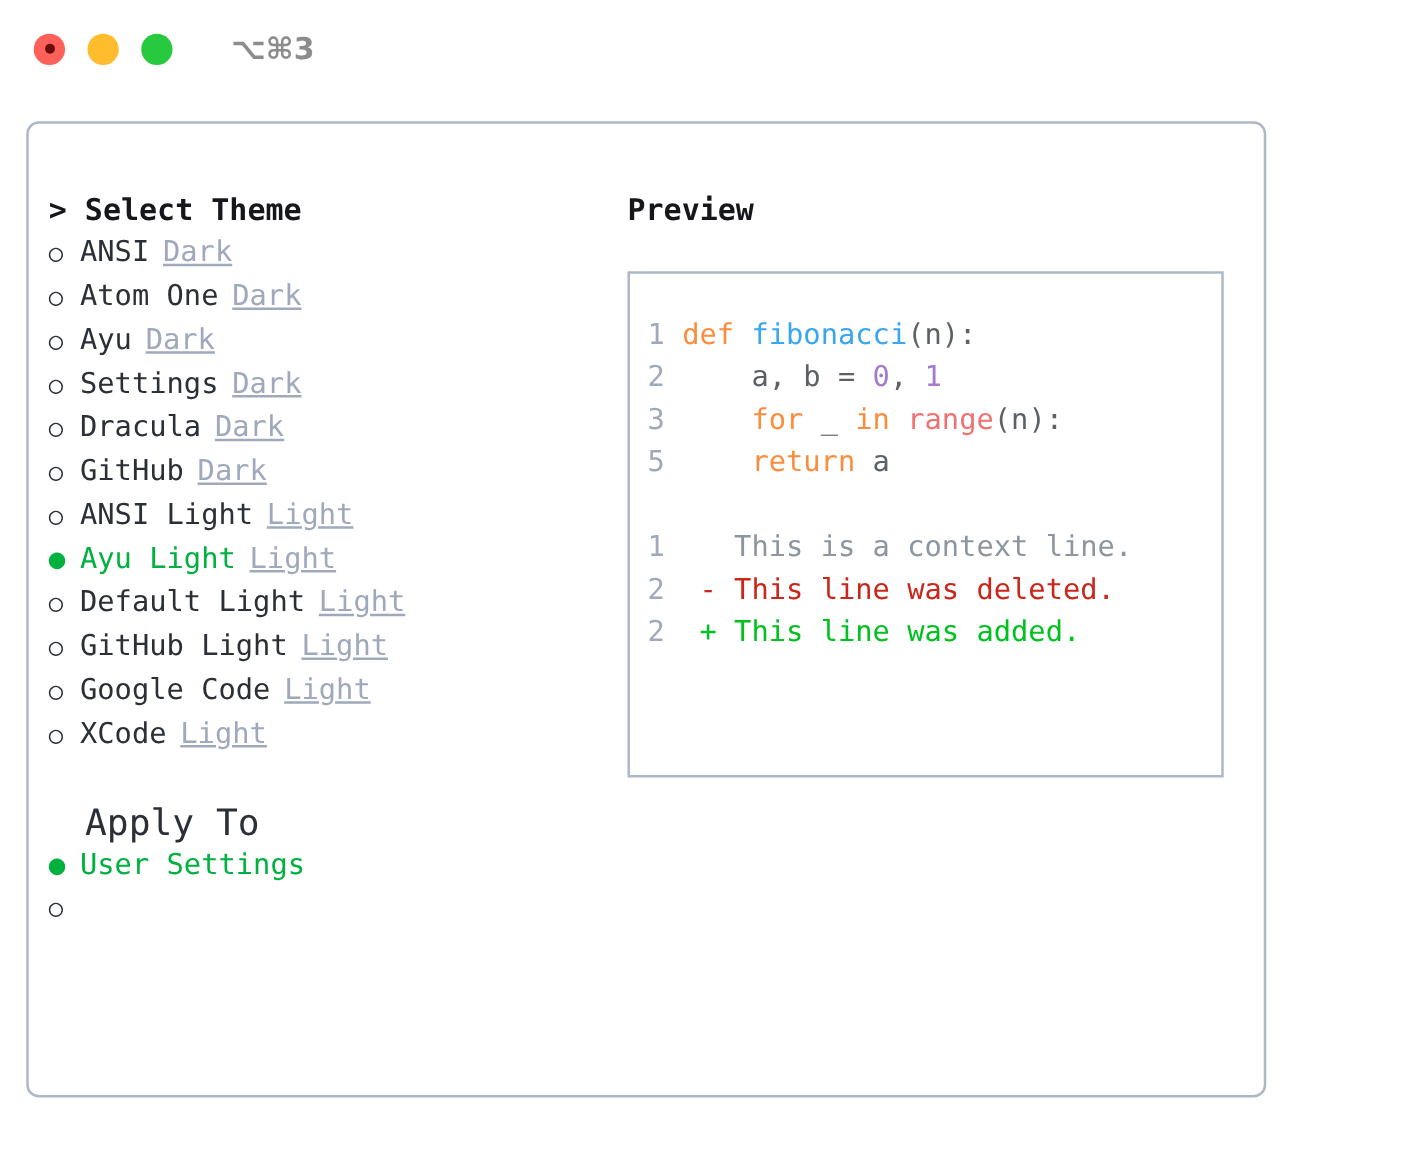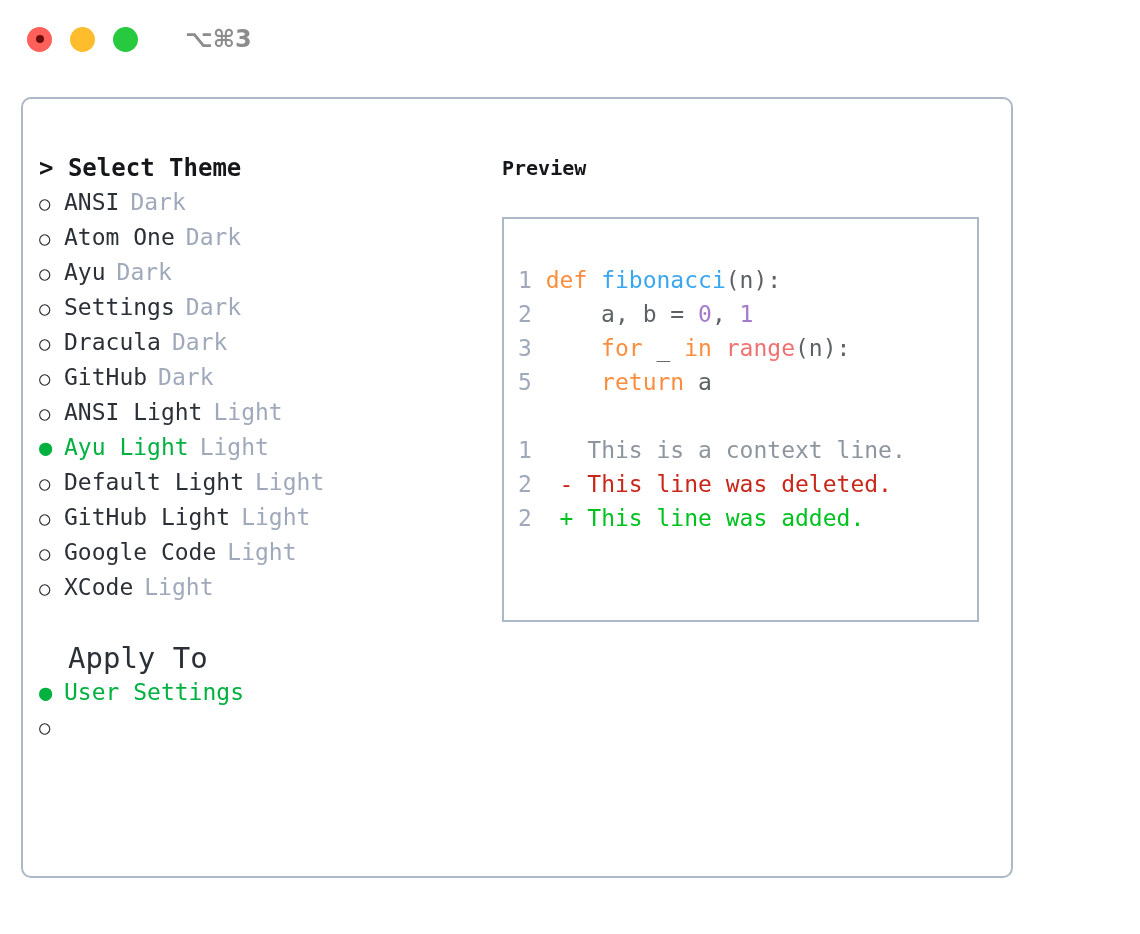--- a/index.html
+++ b/index.html
@@ -124,20 +124,21 @@
   }
   .opt-name {
     color: #2b2f36;
   }
   .opt-row.selected .opt-name {
     color: #00b140;
   }
   .opt-tag {
     color: #9fa9bb;
     margin-left: 11px;
+    text-decoration: underline;
   }
 
   .section-gap { height: 36px; }
 
   .apply-header {
     font-size: 29px;
     color: #2b2f36;
     line-height: 34px;
     padding-left: 29px;
     white-space: pre;
@@ -153,33 +154,33 @@
   }
 
   
   .right-col {
     position: absolute;
     left: 479px;
     top: 52px;
     width: 500px;
   }
   .preview-title {
-    font-size: 20px;
+    font-size: 24px;
     font-weight: bold;
     color: #15171a;
     line-height: 34px;
   }
   .preview-box {
     margin-top: 32px;
     width: 477px;
     height: 405px;
     border: 2px solid #adb8c6;
     box-sizing: border-box;
     background: #ffffff;
-    padding: 44px 0 0 14px;
+    padding: 32px 0 0 14px;
   }
 
   .code-line {
     font-size: 23px;
     line-height: 34px;
     white-space: pre;
   }
   .ln {
     color: #9fa9bb;
   }

